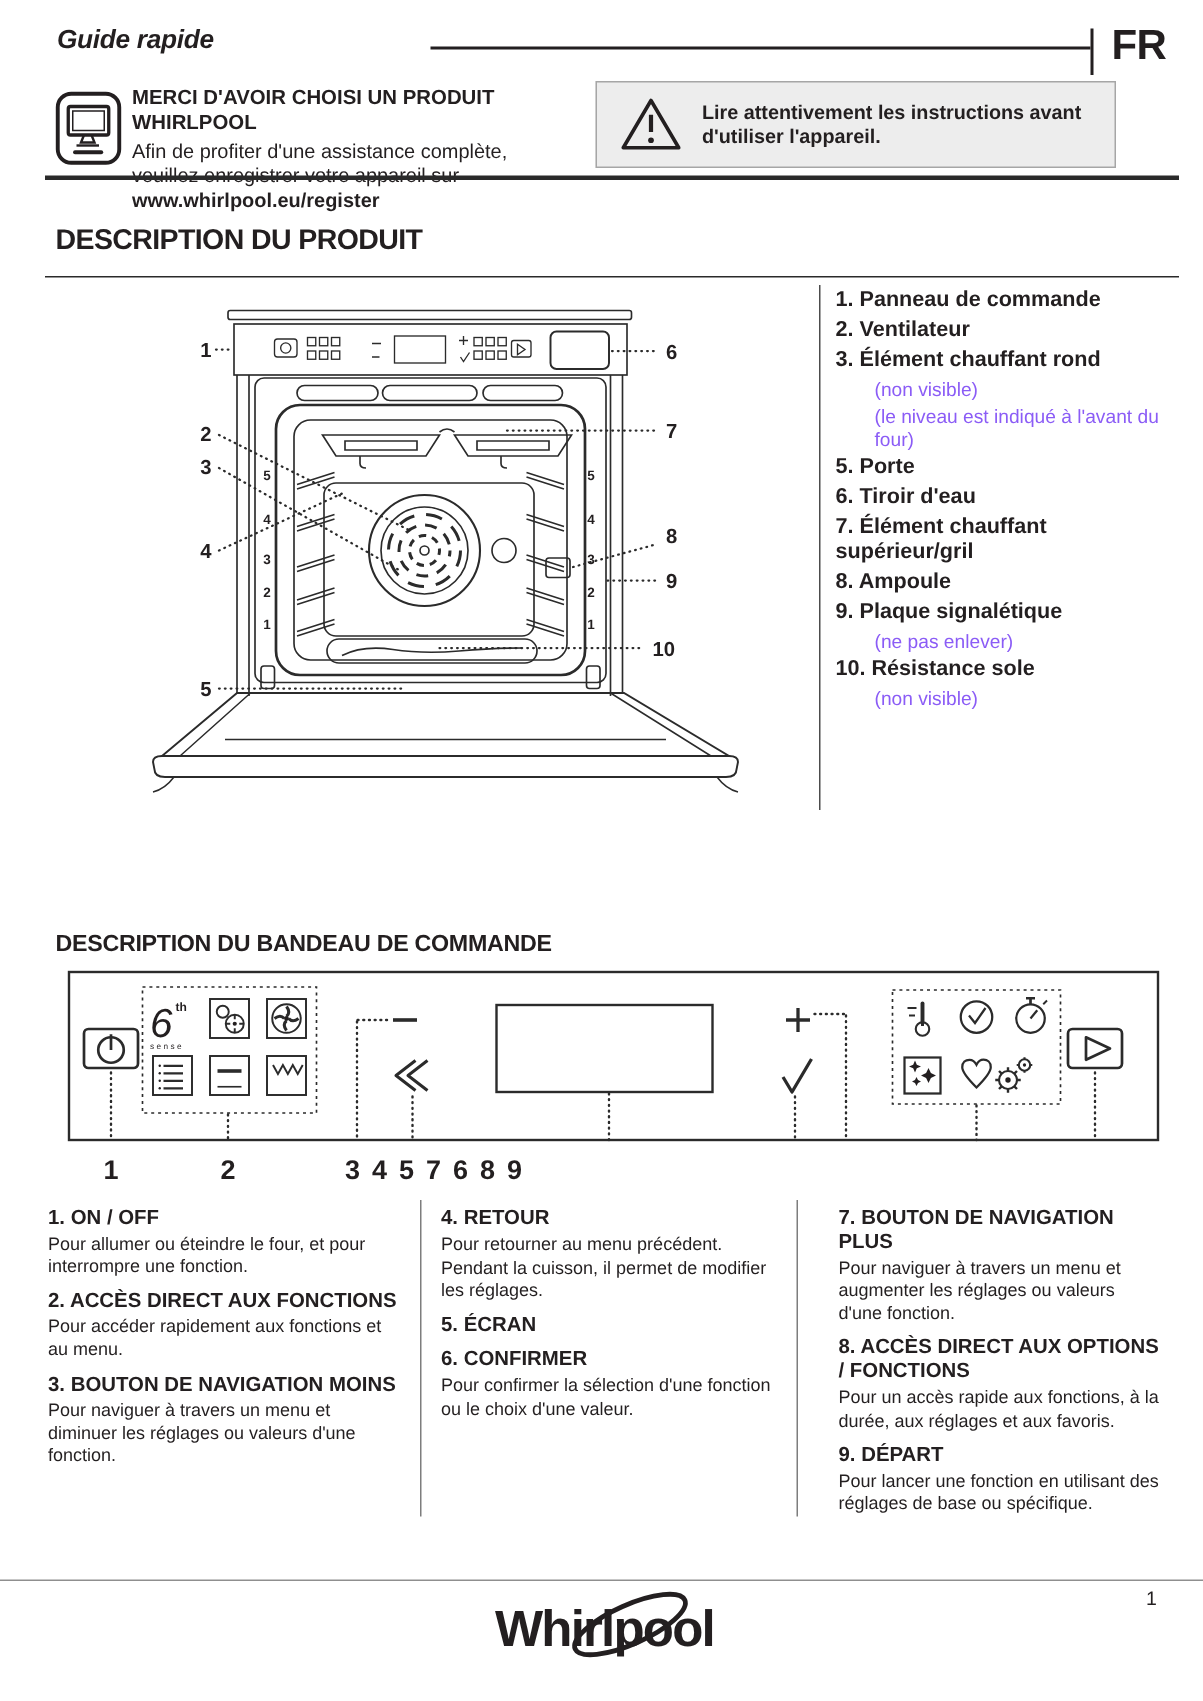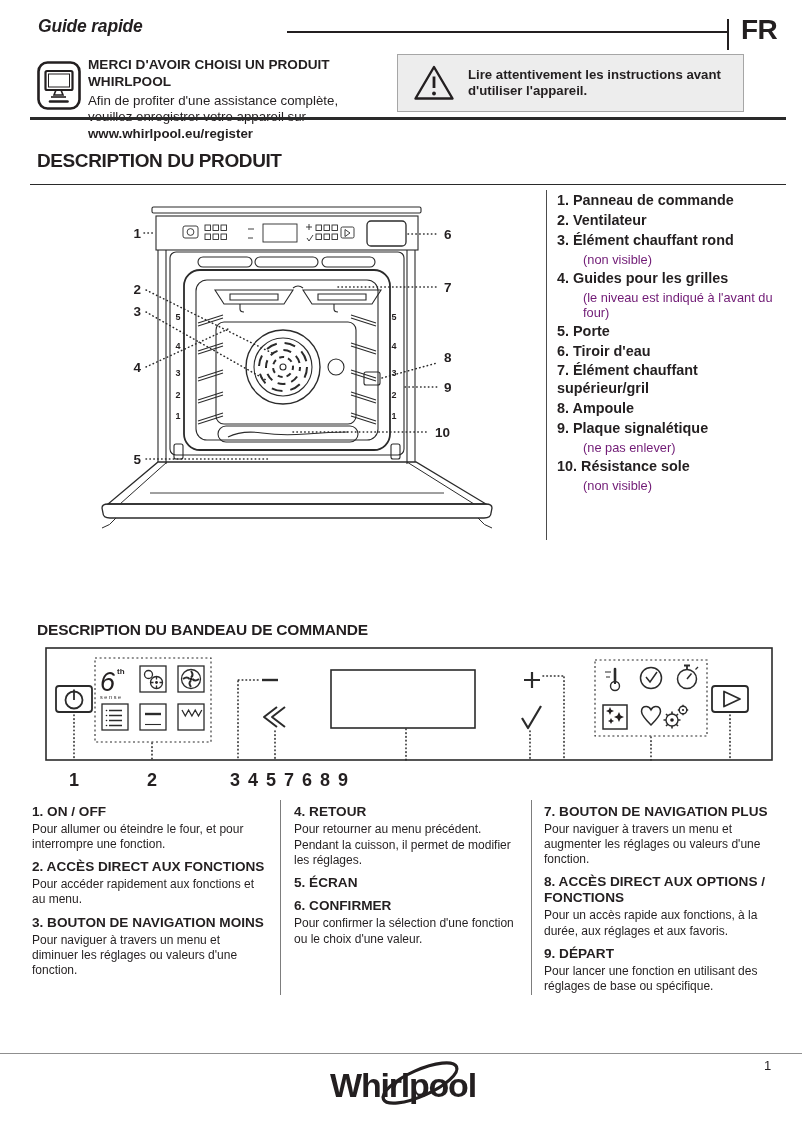--- a/index.html
+++ b/index.html
@@ -22,29 +22,29 @@
   .warn-icon{margin:0 12px 0 14px;flex:0 0 auto;}
   .warn-text{font-weight:bold;font-size:13.2px;line-height:1.25;width:310px;}
   .rule1{left:30px;top:117px;width:756px;border-top:3.5px solid #2a2a2a;}
   
   .h1{left:37px;top:150px;font-size:19px;font-weight:bold;letter-spacing:-.4px;}
   .h1-rule{left:30px;top:184px;width:756px;border-top:1.5px solid #2a2a2a;}
   .oven-svg{left:88px;top:196px;}
   .pd-list{left:546px;top:190px;width:246px;height:350px;border-left:1.5px solid #4c4c4c;
            padding:2px 0 0 10px;box-sizing:border-box;}
   .pd-item{font-size:14.4px;font-weight:600;line-height:1.24;margin:0 0 2px 0;}
-  .pd-note{font-size:12.8px;font-weight:400;line-height:1.18;margin:0 0 3px 26px;color:#701a75;}
+  .pd-note{font-size:12.8px;font-weight:400;line-height:1.18;margin:0 0 3px 26px;color:#8b5cf6;}
   
   .h2{left:37px;top:621px;font-size:15.5px;font-weight:bold;letter-spacing:-.2px;}
   .cp-svg{left:40px;top:644px;}
   
   .legend{left:30px;top:800px;width:758px;display:grid;grid-template-columns:250px 251px 257px;}
   .leg-col{padding:4px 14px 0 2px;box-sizing:border-box;}
   .leg-col.mid{border-left:1.2px solid #7d7d7d;padding-left:13px;}
-  .leg-col.right{border-left:1.2px solid #7d7d7d;padding-left:12px;}
+  .leg-col.right{border-left:1.2px solid #7d7d7d;padding-left:27px;}
   .leg-h{font-size:13.6px;font-weight:bold;line-height:1.18;margin:7px 0 2px 0;}
   .leg-h:first-child{margin-top:0;}
   .leg-p{font-size:12px;line-height:1.26;margin:0 0 1px 0;}
   
   .foot-rule{left:0;top:1053px;width:802px;border-top:1.5px solid #8f8f8f;}
   .page-num{left:764px;top:1058px;font-size:13px;}
   .logo{left:328px;top:1056px;}
   svg{display:block;}
   svg text{font-family:"Liberation Sans",sans-serif;fill:#231f20;}
 </style>
@@ -221,21 +221,20 @@
         </g>
       </g>
     </svg>
   </div>
 
   <div class="abs pd-list">
     <div class="pd-item"><span>1.</span> <span>Panneau de commande</span></div>
     <div class="pd-item"><span>2.</span> <span>Ventilateur</span></div>
     <div class="pd-item"><span>3.</span> <span>Élément chauffant rond</span></div>
     <div class="pd-note">(non visible)</div>
-    <div class="pd-item"><span>4.</span> <span>Guides pour les grilles</span></div>
     <div class="pd-note">(le niveau est indiqué à l'avant du four)</div>
     <div class="pd-item"><span>5.</span> <span>Porte</span></div>
     <div class="pd-item"><span>6.</span> <span>Tiroir d'eau</span></div>
     <div class="pd-item"><span>7.</span> <span>Élément chauffant supérieur/gril</span></div>
     <div class="pd-item"><span>8.</span> <span>Ampoule</span></div>
     <div class="pd-item"><span>9.</span> <span>Plaque signalétique</span></div>
     <div class="pd-note">(ne pas enlever)</div>
     <div class="pd-item"><span>10.</span> <span>Résistance sole</span></div>
     <div class="pd-note">(non visible)</div>
   </div>

